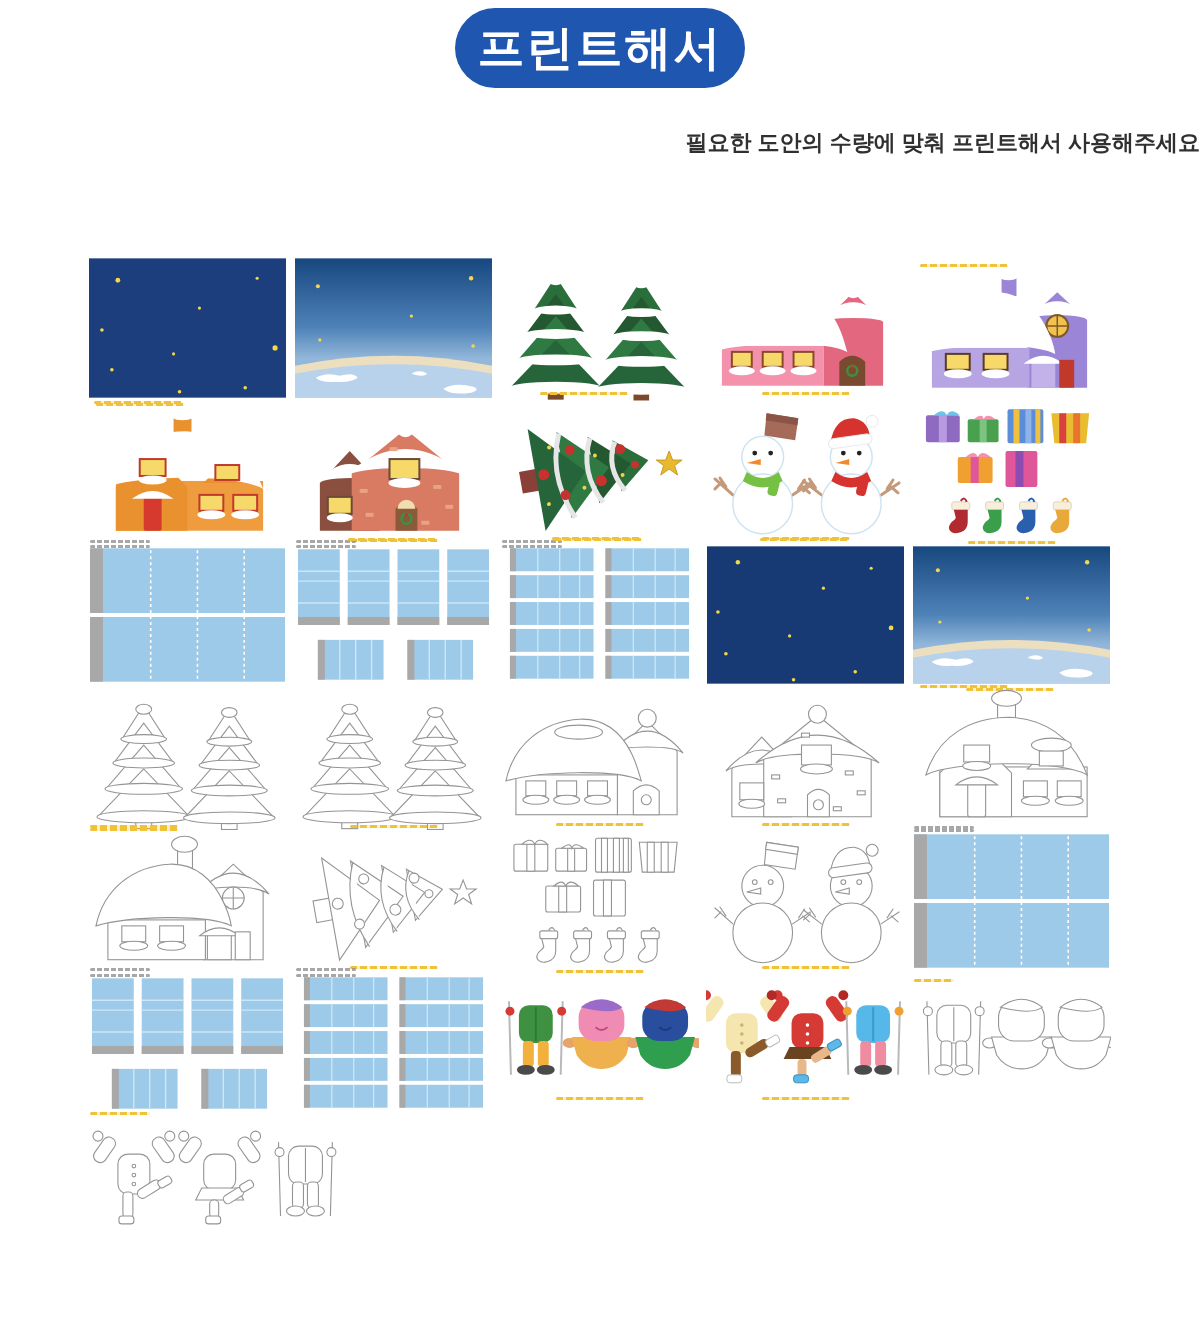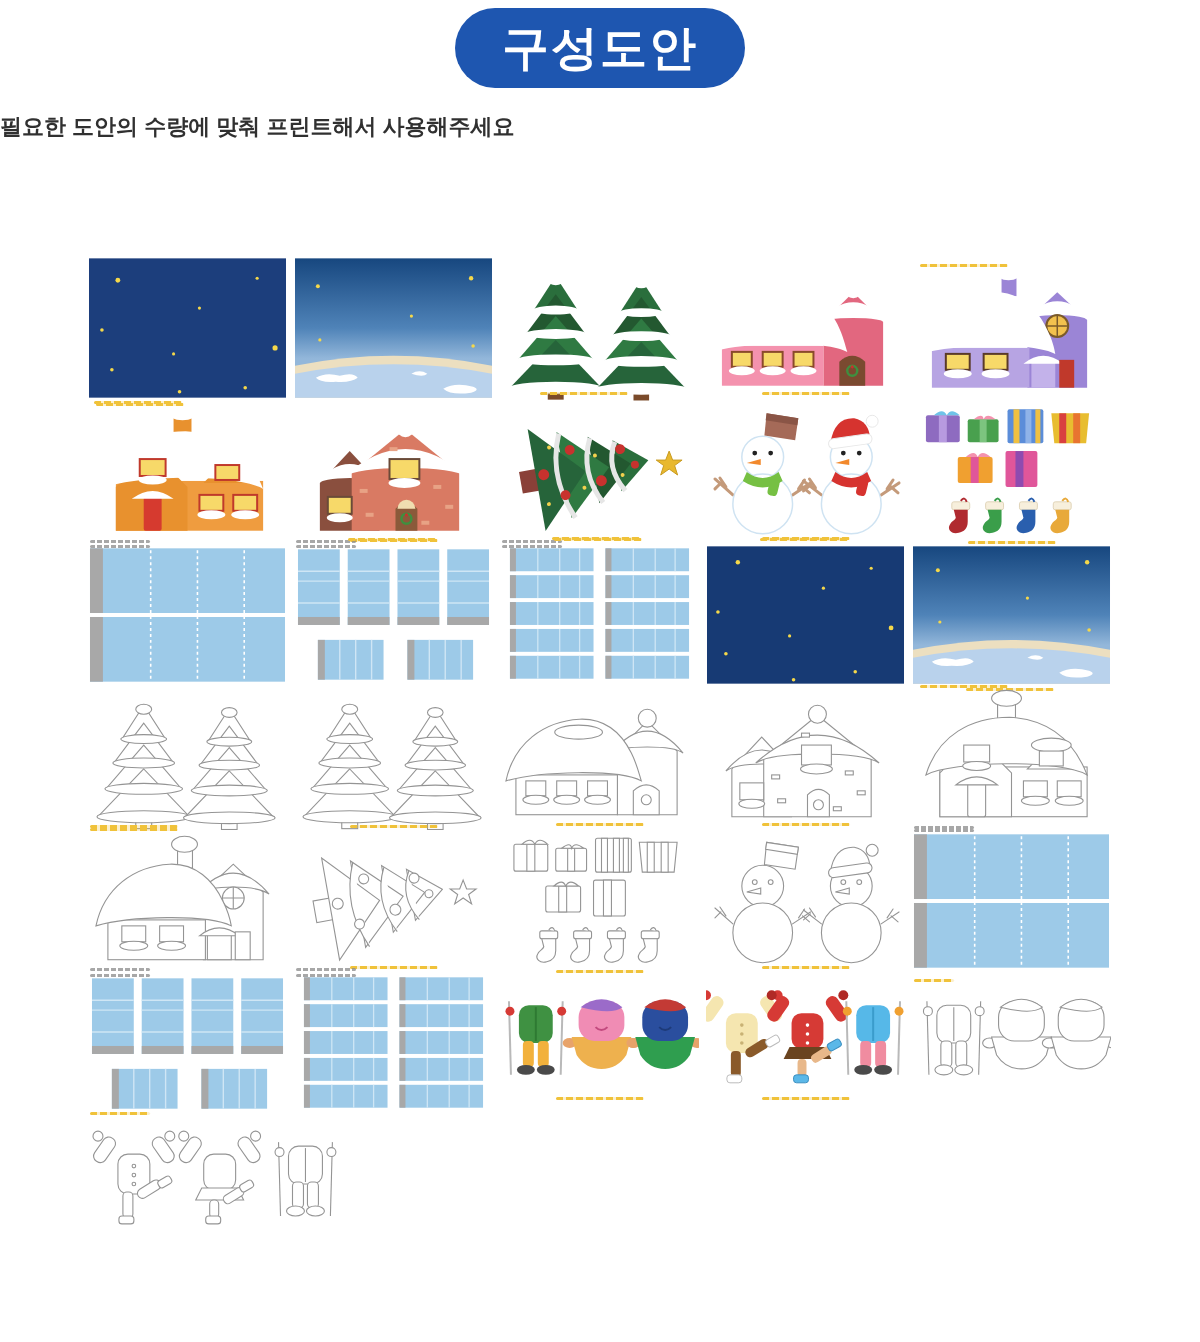--- a/index.html
+++ b/index.html
@@ -1,35 +1,35 @@
 <!DOCTYPE html>
 <html><head>
 <meta charset="utf-8">
 <style>
   html,body{margin:0;padding:0;background:#fff;}
   body{position:relative;width:1200px;height:1342px;font-family:"Liberation Sans",sans-serif;overflow:hidden;}
   .badge{position:absolute;left:455px;top:8px;width:290px;height:80px;background:#1e56b0;border-radius:42px;display:flex;align-items:center;justify-content:center;}
   .badge span{color:#fff;font-size:47px;font-weight:800;letter-spacing:2px;}
-  .subtitle{position:absolute;top:112px;left:0;width:100%;text-align:left;font-size:22px;color:#303030;font-weight:600;}
+  .subtitle{position:absolute;top:128px;left:0;width:100%;text-align:right;font-size:22px;color:#303030;font-weight:600;}
   .grid{position:absolute;left:88px;top:258px;width:1024px;display:grid;grid-template-columns:repeat(5,199px);grid-auto-rows:143px;column-gap:7px;row-gap:0;}
   .tile{position:relative;}
   .tile svg{width:100%;height:100%;display:block;}
   .span2{grid-column:1 / span 2;}
   
   .ol *{fill:#fff !important;stroke:#949494 !important;stroke-width:1.1 !important;}
   
   .wm{position:absolute;height:3px;width:88px;border-radius:2px;}
   .wm-y{background:repeating-linear-gradient(90deg,#f0c23a 0 7px,rgba(240,194,58,.25) 7px 10px);}
   .wm-d{width:60px;background:repeating-linear-gradient(90deg,#8a8a8a 0 5px,transparent 5px 7px);opacity:.75;}
 </style>
 </head>
 <body>
 
 <div class="badge">
-  <span>구성도안</span>
+  <span>프린트해서</span>
 </div>
 <div class="subtitle">필요한 도안의 수량에 맞춰 프린트해서 사용해주세요</div>
 
 <div class="grid">
 
   <div class="tile" aria-label="night sky background (colored)">
     <svg viewBox="0 0 200 143">
       <rect x="1" y="0" width="198" height="140" fill="#1c3e7c"></rect>
       <g fill="#f5d84a">
           <circle cx="30" cy="22" r="2.4"></circle>

